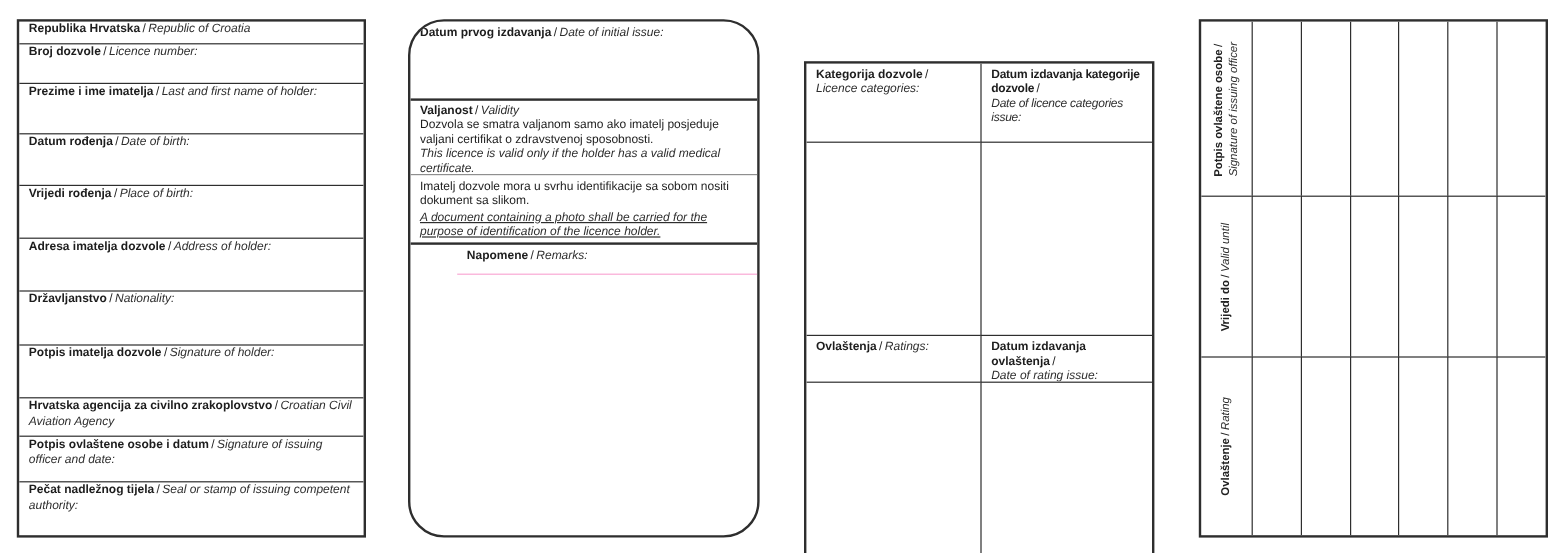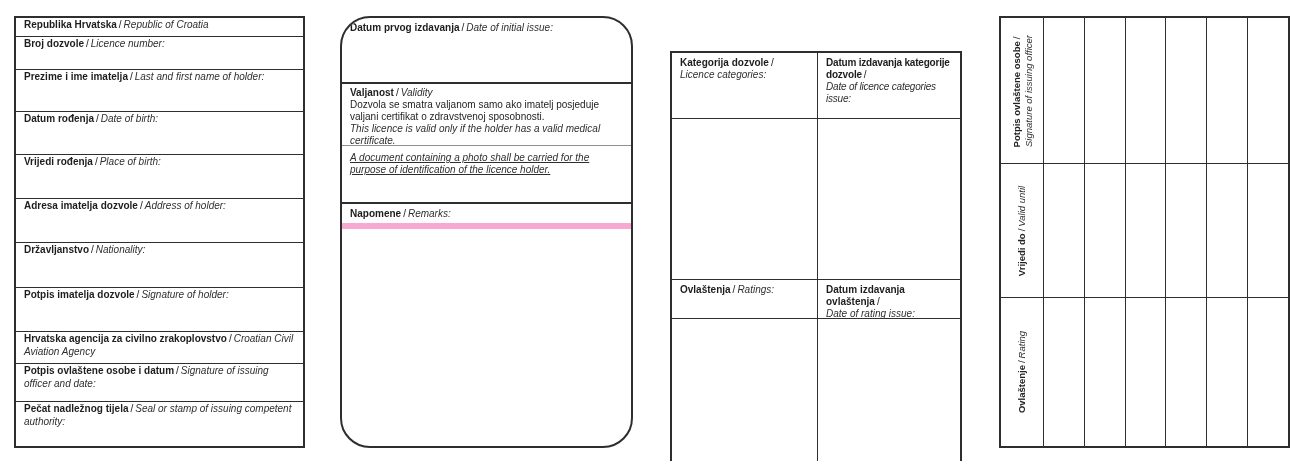--- a/index.html
+++ b/index.html
@@ -29,21 +29,21 @@
     overflow: hidden;
   }
   .p1 .row:last-child { border-bottom: none; flex: 1; }
 
   
   .p2 { left: 340px; top: 16px; width: 293px; height: 432px; display: flex; flex-direction: column; font-size: 10px; line-height: 12px; border-radius: 30px; }
   .p2 .sec { padding: 4px 8px 0 8px; overflow: hidden; }
   .p2 .s1 { height: 66px; border-bottom: 2px solid #2e2e2e; }
   .p2 .s2 { height: 62px; border-bottom: 1px solid #8f8f8f; padding-top: 3px; }
   .p2 .s3 { height: 58px; border-bottom: 2px solid #2e2e2e; }
-  .p2 .s4 { height: 25px; border-bottom: 6px solid #f9a8d4; }
+  .p2 .s4 { height: 25px; border-bottom: 1px solid #f9a8d4; margin-left: 39px; }
   .p2 .blank { flex: 1; }
   .p2 .par-en { margin-top: 2px; text-decoration: underline; }
 
   
   .p3 { left: 670px; top: 16px; width: 292px; height: 432px;
         display: grid; grid-template-columns: 145px 1fr; grid-template-rows: 66px 161px 39px 1fr;
         font-size: 10px; line-height: 12px; margin-top: 35px; }
   .p3 .cell { padding: 4px 6px 0 8px; overflow: hidden; }
   .p3 .c2 { border-left: 1.5px solid #2e2e2e; }
   .p3 .rb { border-bottom: 1.5px solid #2e2e2e; }
@@ -109,20 +109,21 @@
       <span class="hr">Datum prvog izdavanja</span><span class="sep">/</span><span class="en">Date of initial issue:</span>
     </div>
     <div class="sec s2">
       <div>
         <span class="hr">Valjanost</span><span class="sep">/</span><span class="en">Validity</span>
       </div>
       <div>Dozvola se smatra valjanom samo ako imatelj posjeduje valjani certifikat o zdravstvenoj sposobnosti.</div>
       <div class="en">This licence is valid only if the holder has a valid medical certificate.</div>
     </div>
     <div class="sec s3">
+      <div>Imatelj dozvole mora u svrhu identifikacije sa sobom nositi dokument sa slikom.</div>
       <div class="en par-en">A document containing a photo shall be carried for the purpose of identification of the licence holder.</div>
     </div>
     <div class="sec s4">
       <span class="hr">Napomene</span><span class="sep">/</span><span class="en">Remarks:</span>
     </div>
     <div class="blank"></div>
   </div>
 
   <div class="panel p3">
     <div class="cell rb">

